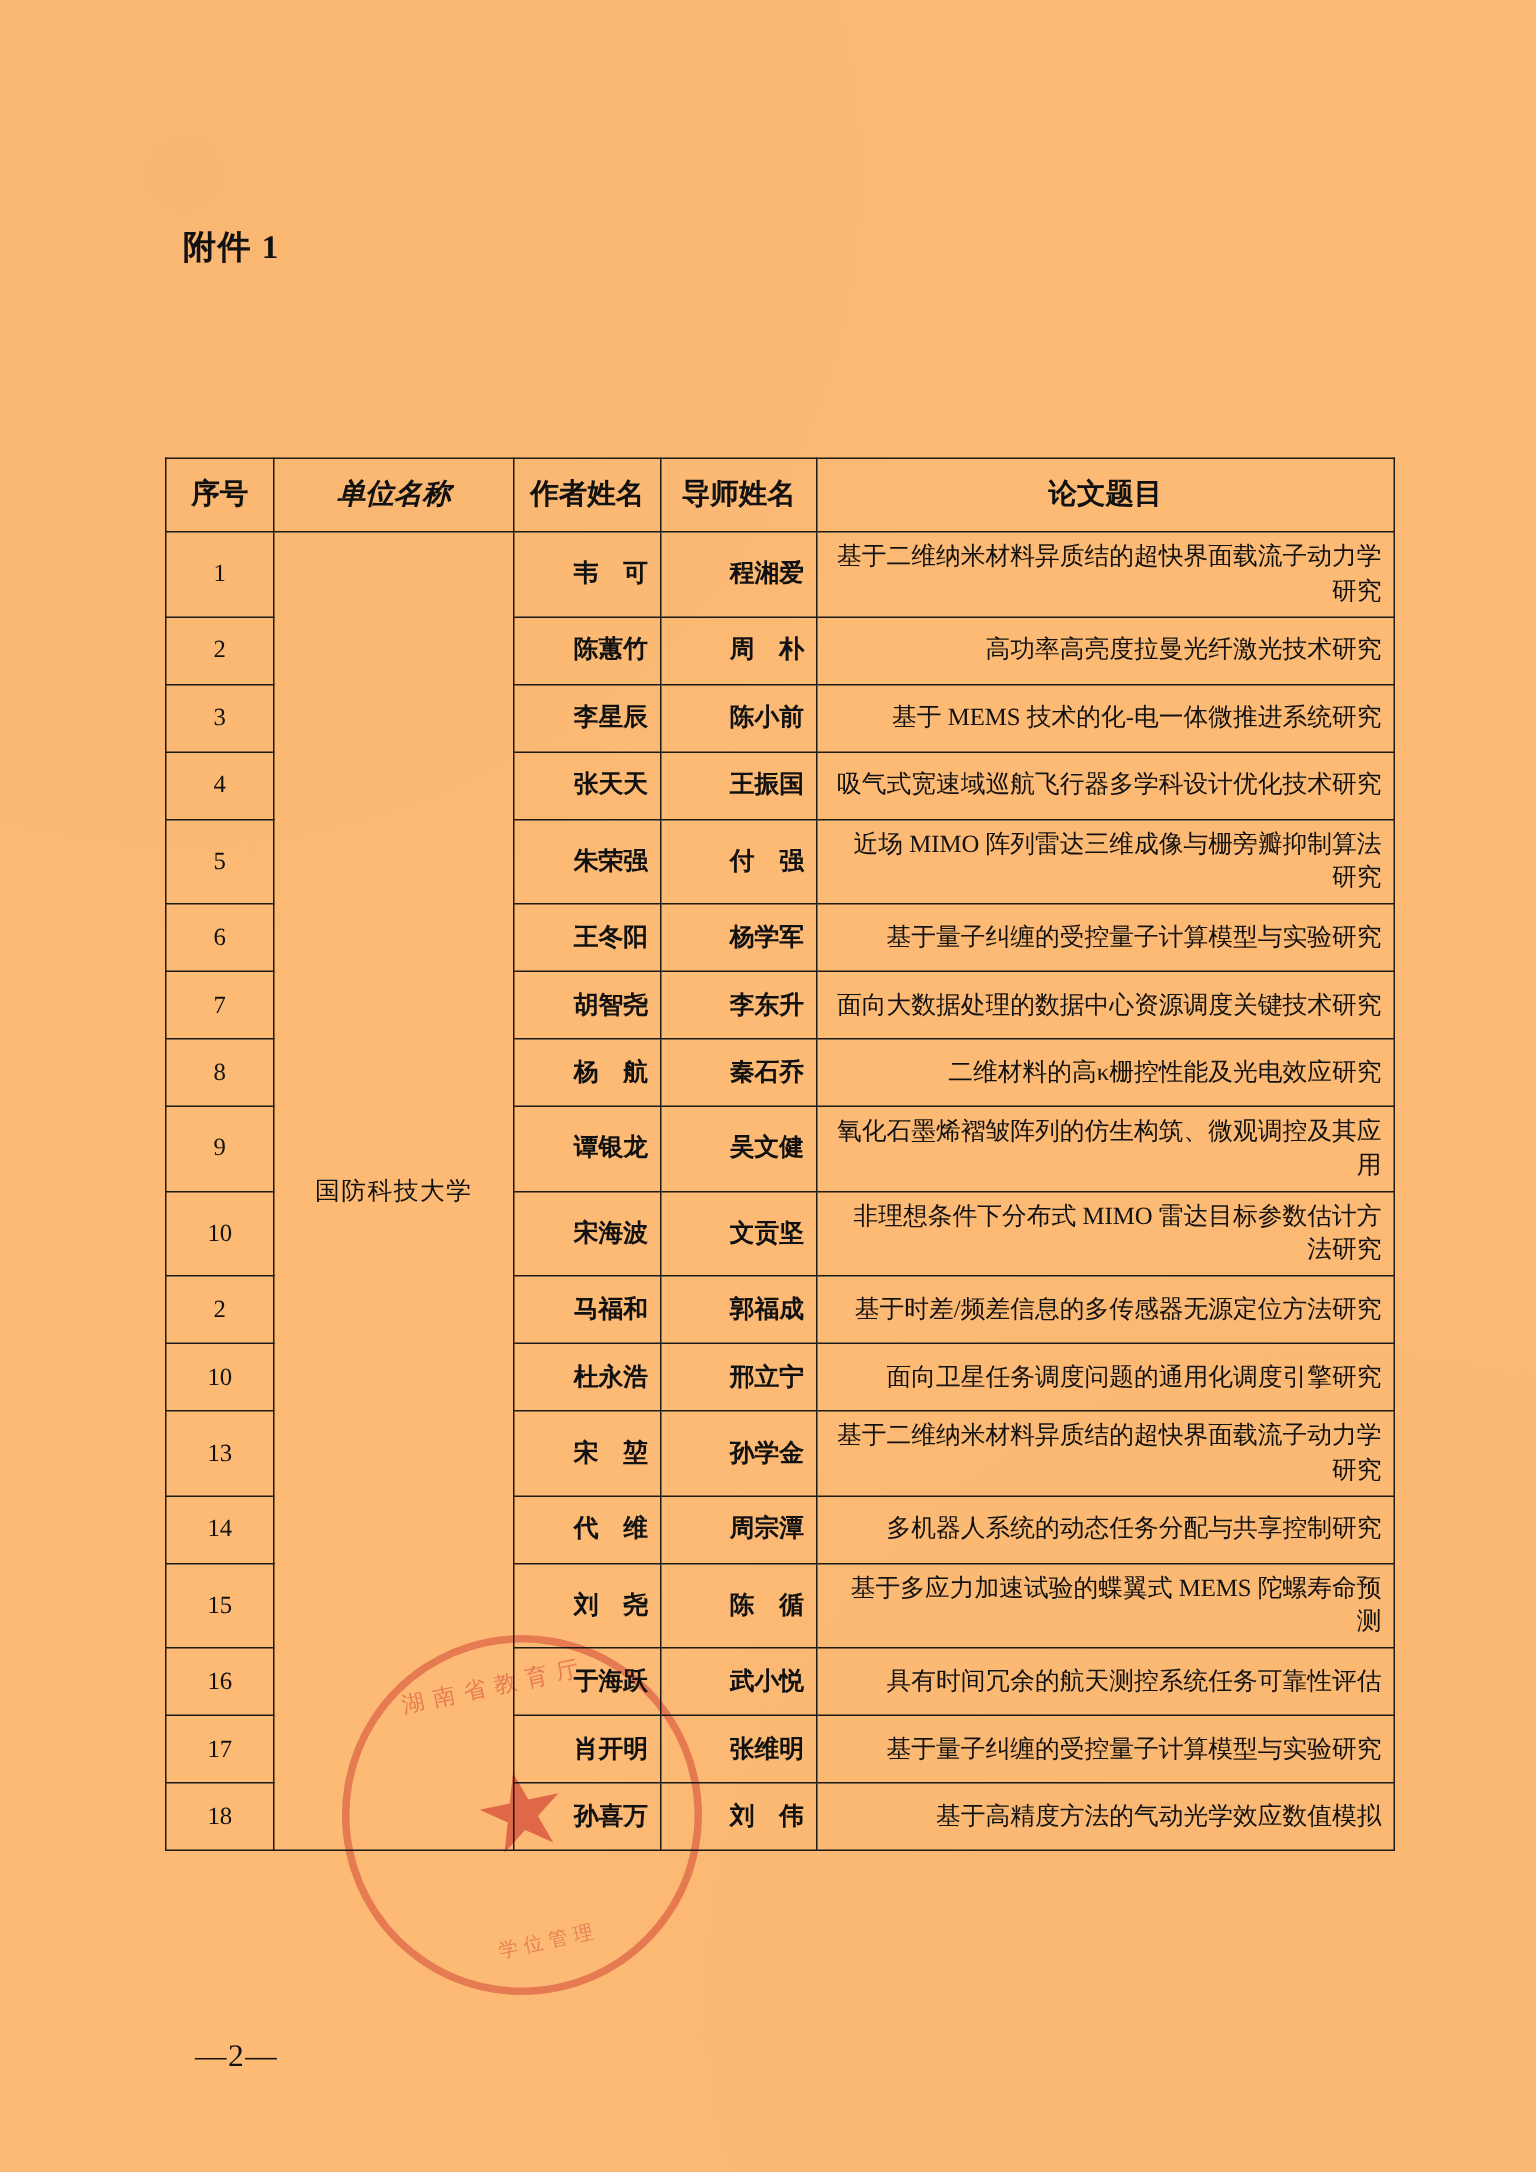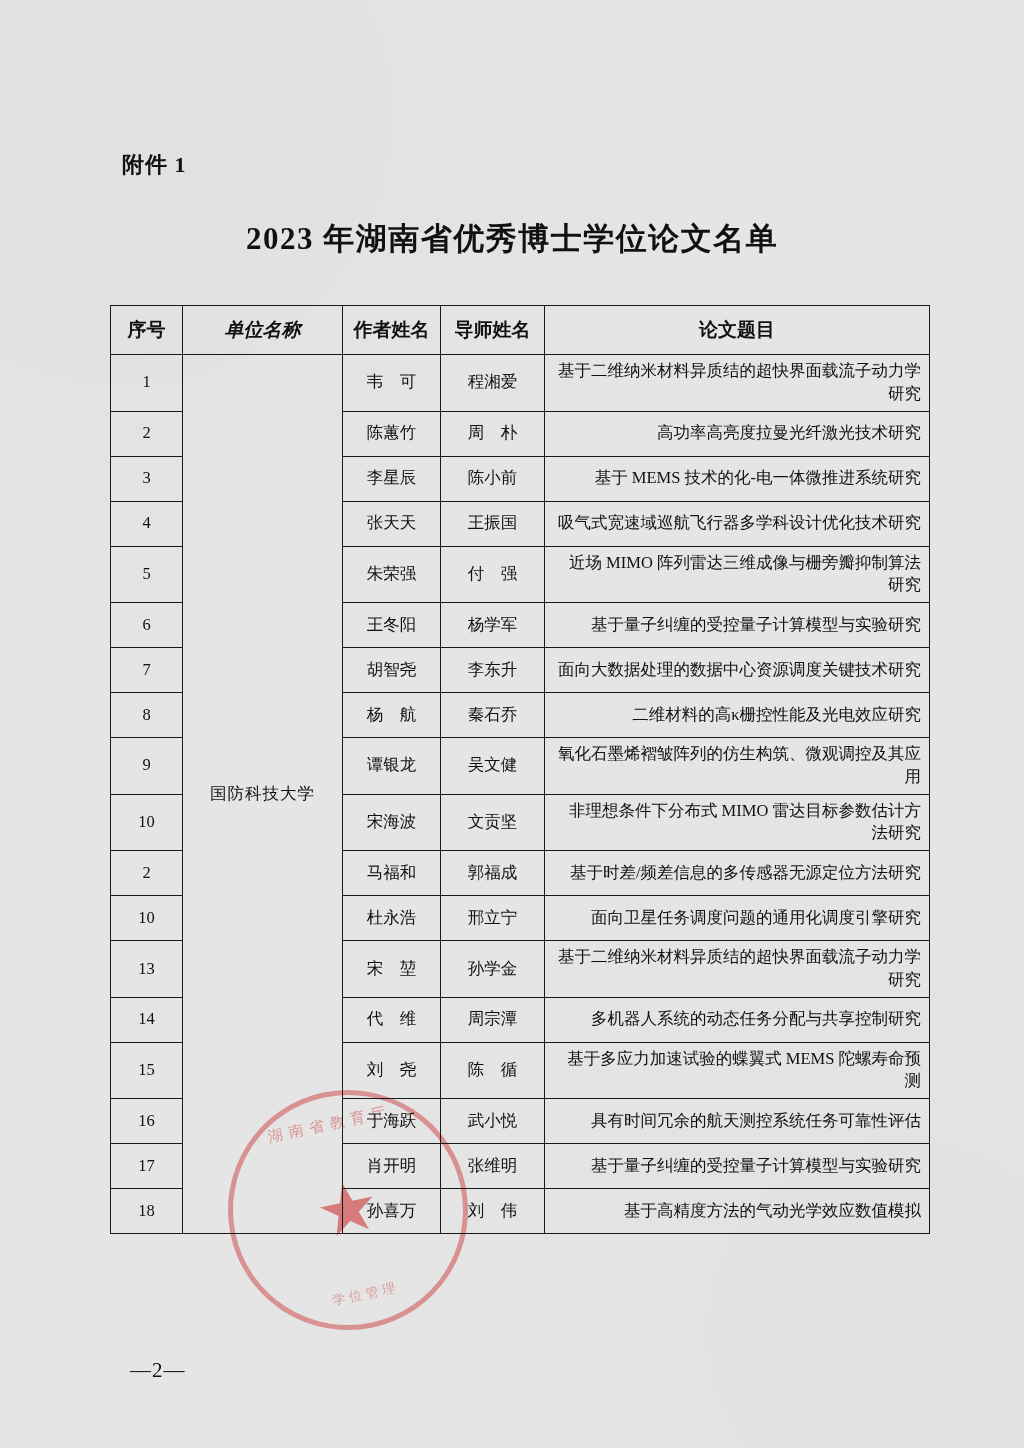--- a/index.html
+++ b/index.html
@@ -11,21 +11,21 @@
     width: 1024px;
     height: 1448px;
     position: relative;
     font-family: "Liberation Serif", "DejaVu Serif", serif;
     color: #111;
     overflow: hidden;
   }
   .page {
     position: absolute;
     inset: 0;
-    background: #e5e5e5;
+    background: #fdba74;
   }
   .attachment-label {
     position: absolute;
     left: 122px;
     top: 150px;
     font-size: 22px;
     font-weight: 700;
     letter-spacing: 1px;
     font-family: "Liberation Serif", "DejaVu Serif", serif;
   }
@@ -62,21 +62,21 @@
     text-align: center;
     font-size: 19px;
     height: 38px;
   }
   .col-seq { width: 72px; text-align: center; }
   .col-unit { width: 160px; text-align: center; font-style: italic; }
   .col-author { width: 98px; text-align: center; }
   .col-advisor { width: 104px; text-align: center; }
   .col-title { text-align: right; }
   td.seq { text-align: center; }
-  td.author, td.advisor { text-align: center; white-space: nowrap; }
+  td.author, td.advisor { text-align: right; white-space: nowrap; font-weight: bold; }
   td.unit-cell {
     text-align: center;
     font-size: 18px;
     letter-spacing: 1px;
     margin-left: 16px;
   }
   .row-h { height: 45px; }
   .page-number {
     position: absolute;
     left: 130px;
@@ -139,21 +139,20 @@
   }
 </style>
 </head>
 <body>
 
 <div class="page">
   <div class="paper-texture"></div>
 
   <div class="attachment-label">附件 1</div>
 
-  <div class="doc-title">2023 年湖南省优秀博士学位论文名单</div>
 
   <div class="seal">
     <div class="seal-text">湖南省教育厅</div>
     <div class="star">★</div>
     <div class="seal-text-bottom">学位管理</div>
   </div>
 
   <table class="main-table">
     <colgroup>
       <col class="col-seq">

